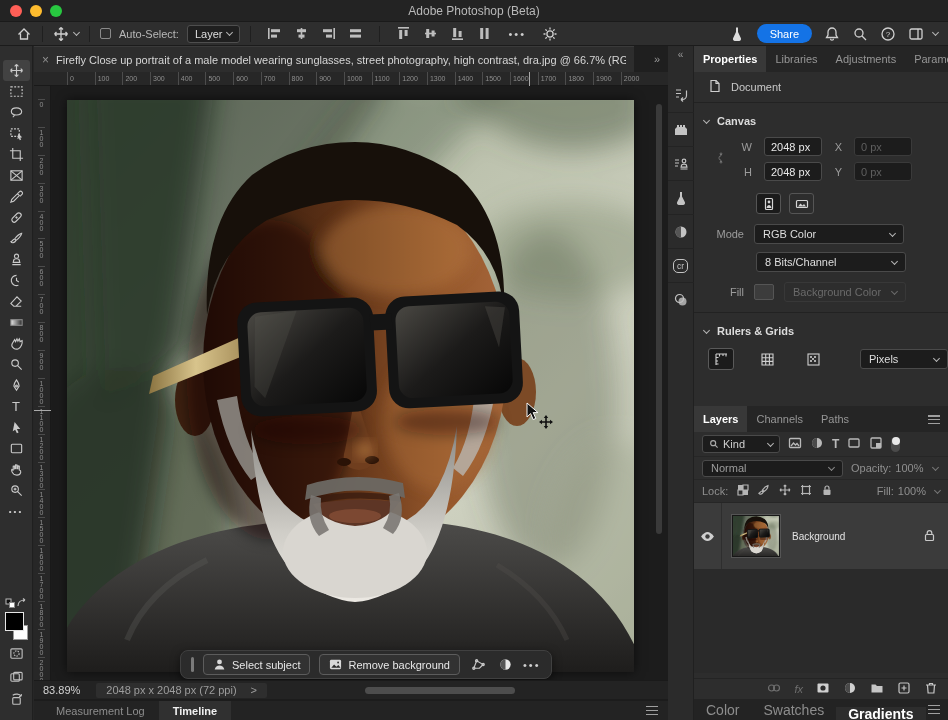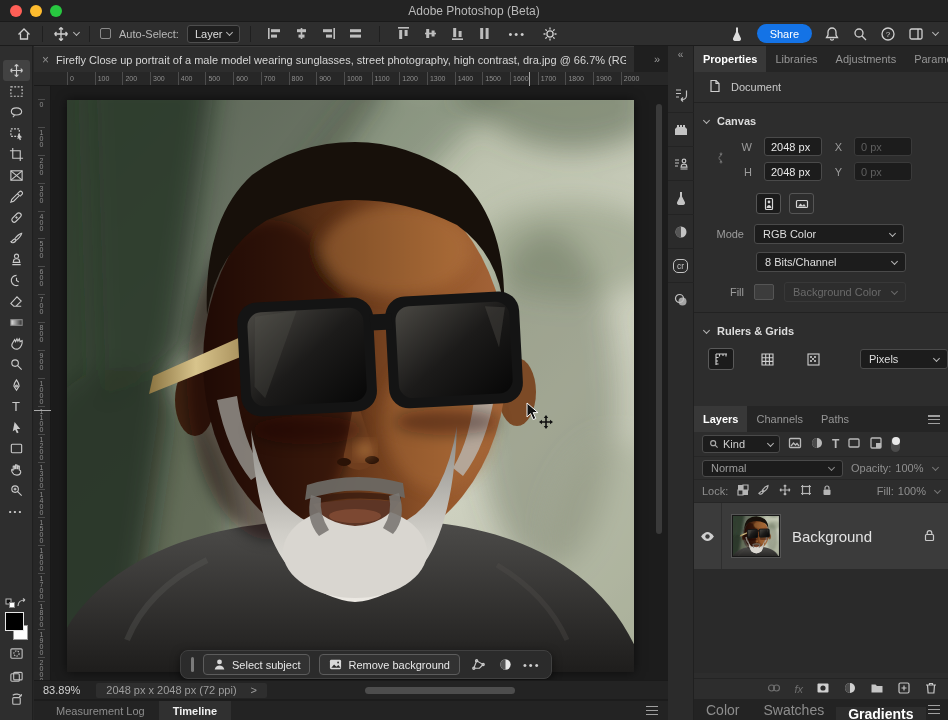--- a/index.html
+++ b/index.html
@@ -135,21 +135,21 @@
   .toggle::after { content:""; position:absolute; left:0.5px; top:0.5px; width:8px; height:8px; background:#e8e8e8; border-radius:50%; }
   .lblend { height:23px; display:flex; align-items:center; padding:0 8px; gap:8px; border-bottom:1px solid #262626; color:#8f8f8f; }
   .llock { height:23px; display:flex; align-items:center; padding:0 8px; gap:9px; border-bottom:1px solid #262626; color:#8f8f8f; }
   .llock svg { width:12px; height:12px; stroke:#b5b5b5; fill:none; stroke-width:1.2; }
   .smallfield { color:#8f8f8f; display:flex; align-items:center; gap:4px; }
   .layerlist { background:#2a2a2a; }
   .layerrow { height:66px; background:#3b3b3b; display:flex; align-items:center; }
   .eyecol { width:28px; display:flex; justify-content:center; border-right:1px solid #2e2e2e; height:100%; align-items:center; }
   .eyecol svg { width:15px; height:11px; fill:#cfcfcf; }
   .lthumb { width:48px; height:42px; margin-left:10px; border:1px solid #171717; outline:1px solid #555; background:#888; }
-  .lname { color:#e2e2e2; margin-left:12px; font-size:15px; }
+  .lname { color:#e2e2e2; margin-left:12px; font-size:10px; }
   .llockico { margin-left:auto; margin-right:12px; }
   .llockico svg { width:13px; height:13px; stroke:#c9c9c9; fill:none; stroke-width:1.2; }
   .lactions { position:absolute; left:0; bottom:21px; width:254px; height:21px; background:#2d2d2d; border-top:1px solid #242424;
     display:flex; align-items:center; justify-content:flex-end; gap:13px; padding-right:10px; }
   .la-ico svg { width:14px; height:14px; stroke:#c6c6c6; fill:none; stroke-width:1.2; }
   .la-ico.dim svg { stroke:#6e6e6e; }
   .la-ico.dim { color:#6e6e6e; }
   .fxtxt { font-style:italic; font-size:11px; color:#6e6e6e; }
   .brtabs { position:absolute; left:0; bottom:0; width:254px; height:21px; background:#232323; display:flex; align-items:stretch; }
   .brtab { display:flex; align-items:center; padding:0 12px; color:#8d8d8d; font-size:14px; }

